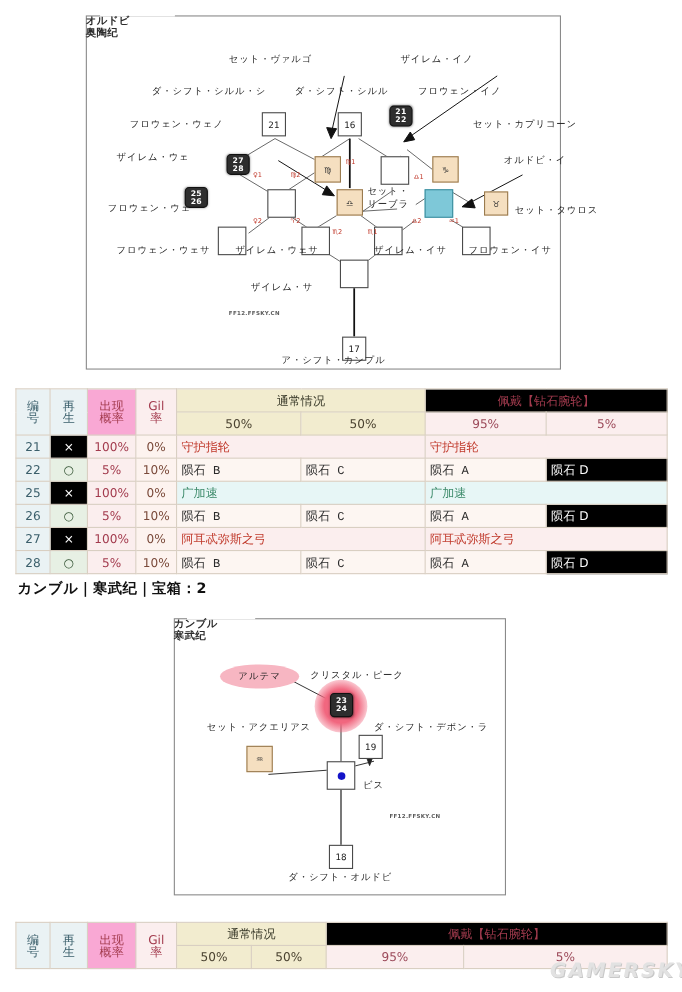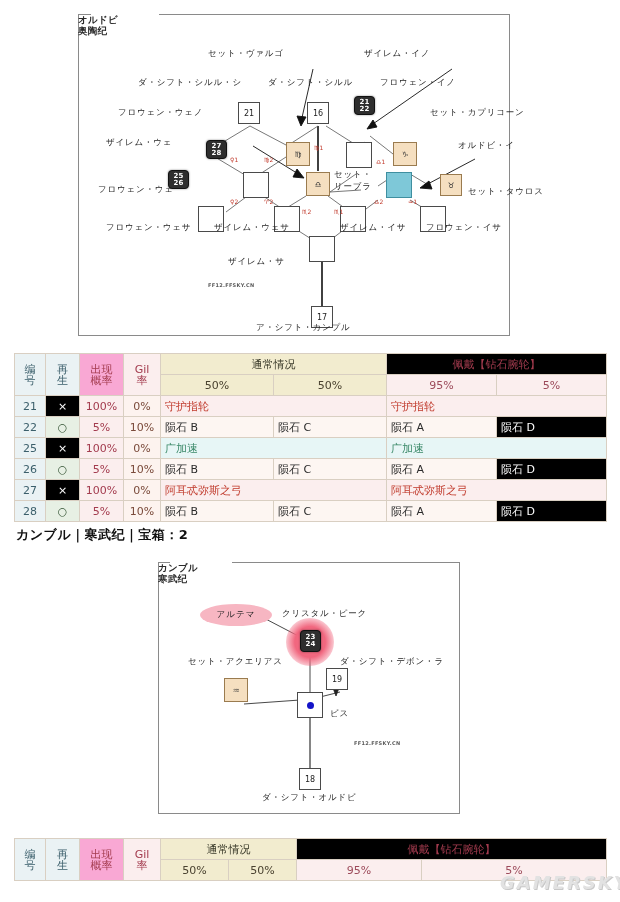--- a/index.html
+++ b/index.html
@@ -109,21 +109,21 @@
   .c-re-o{background:#e7f0e4;color:#2f4f2f;text-align:center;font-size:10px;}
   .c-prob{background:#fbeeee;color:#a33b4e;text-align:center;}
   .c-gil{background:#fdf3ef;color:#7a4a3a;text-align:center;}
 
   .d-pink{background:#fbeeee;}
   .d-cyan{background:#e7f6f6;margin-left:16px;}
   .d-plain{background:#fdf6f2;}
   .d-black{background:#000000;color:#ffffff;font-weight:bold;}
   .t-red{color:#c0392b;font-weight:bold;}
   .t-green{color:#3c8a6a;font-weight:bold;}
-  .t-dark{color:#2b2b2b;}
+  .t-dark{color:#2b2b2b;font-family:Liberation Mono, monospace;}
 
   .section-title{
     position:absolute;font-size:13px;font-weight:bold;color:#111;
     letter-spacing:.5px;white-space:nowrap;
   }
   .watermark{
     position:absolute;
     font-family:"DejaVu Sans","Liberation Sans",sans-serif;
     font-size:18px;font-weight:bold;font-style:italic;
     color:#e2e2e2;letter-spacing:2px;

